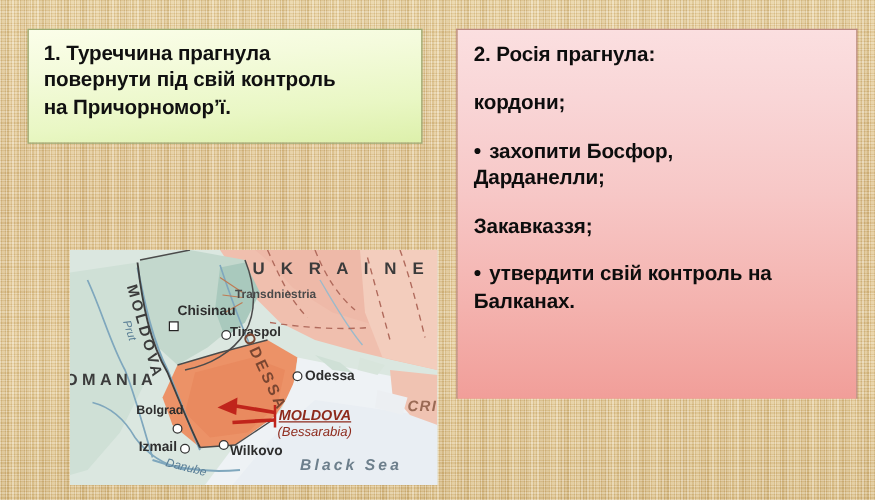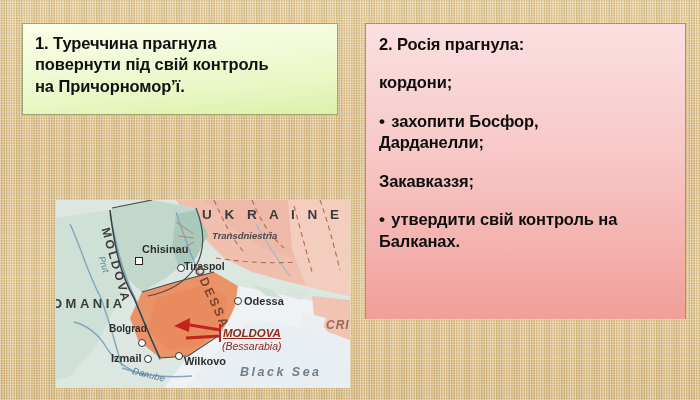--- a/index.html
+++ b/index.html
@@ -118,22 +118,22 @@
     white-space: nowrap;
     font-family: "Liberation Sans", sans-serif;
     pointer-events: none;
   }
   .lbl-ukraine {
     left: 146px; top: 7px;
     font-size: 13.5px; font-weight: bold;
     color: #3b3b3b; letter-spacing: 4.5px;
   }
   .lbl-transdniestria {
-    left: 156px; top: 30px;
-    font-size: 9.5px; font-style: italic; font-weight: bold;
+    left: 132px; top: 30px;
+    font-size: 9.5px; font-weight: bold;
     color: #4a4a4a;
   }
   .lbl-chisinau {
     left: 86px; top: 43px;
     font-size: 11px; font-weight: bold; color: #2e2e2e; text-align: right;
   }
   .lbl-tiraspol {
     left: 128px; top: 60px;
     font-size: 10.5px; font-weight: bold; color: #2e2e2e;
   }

